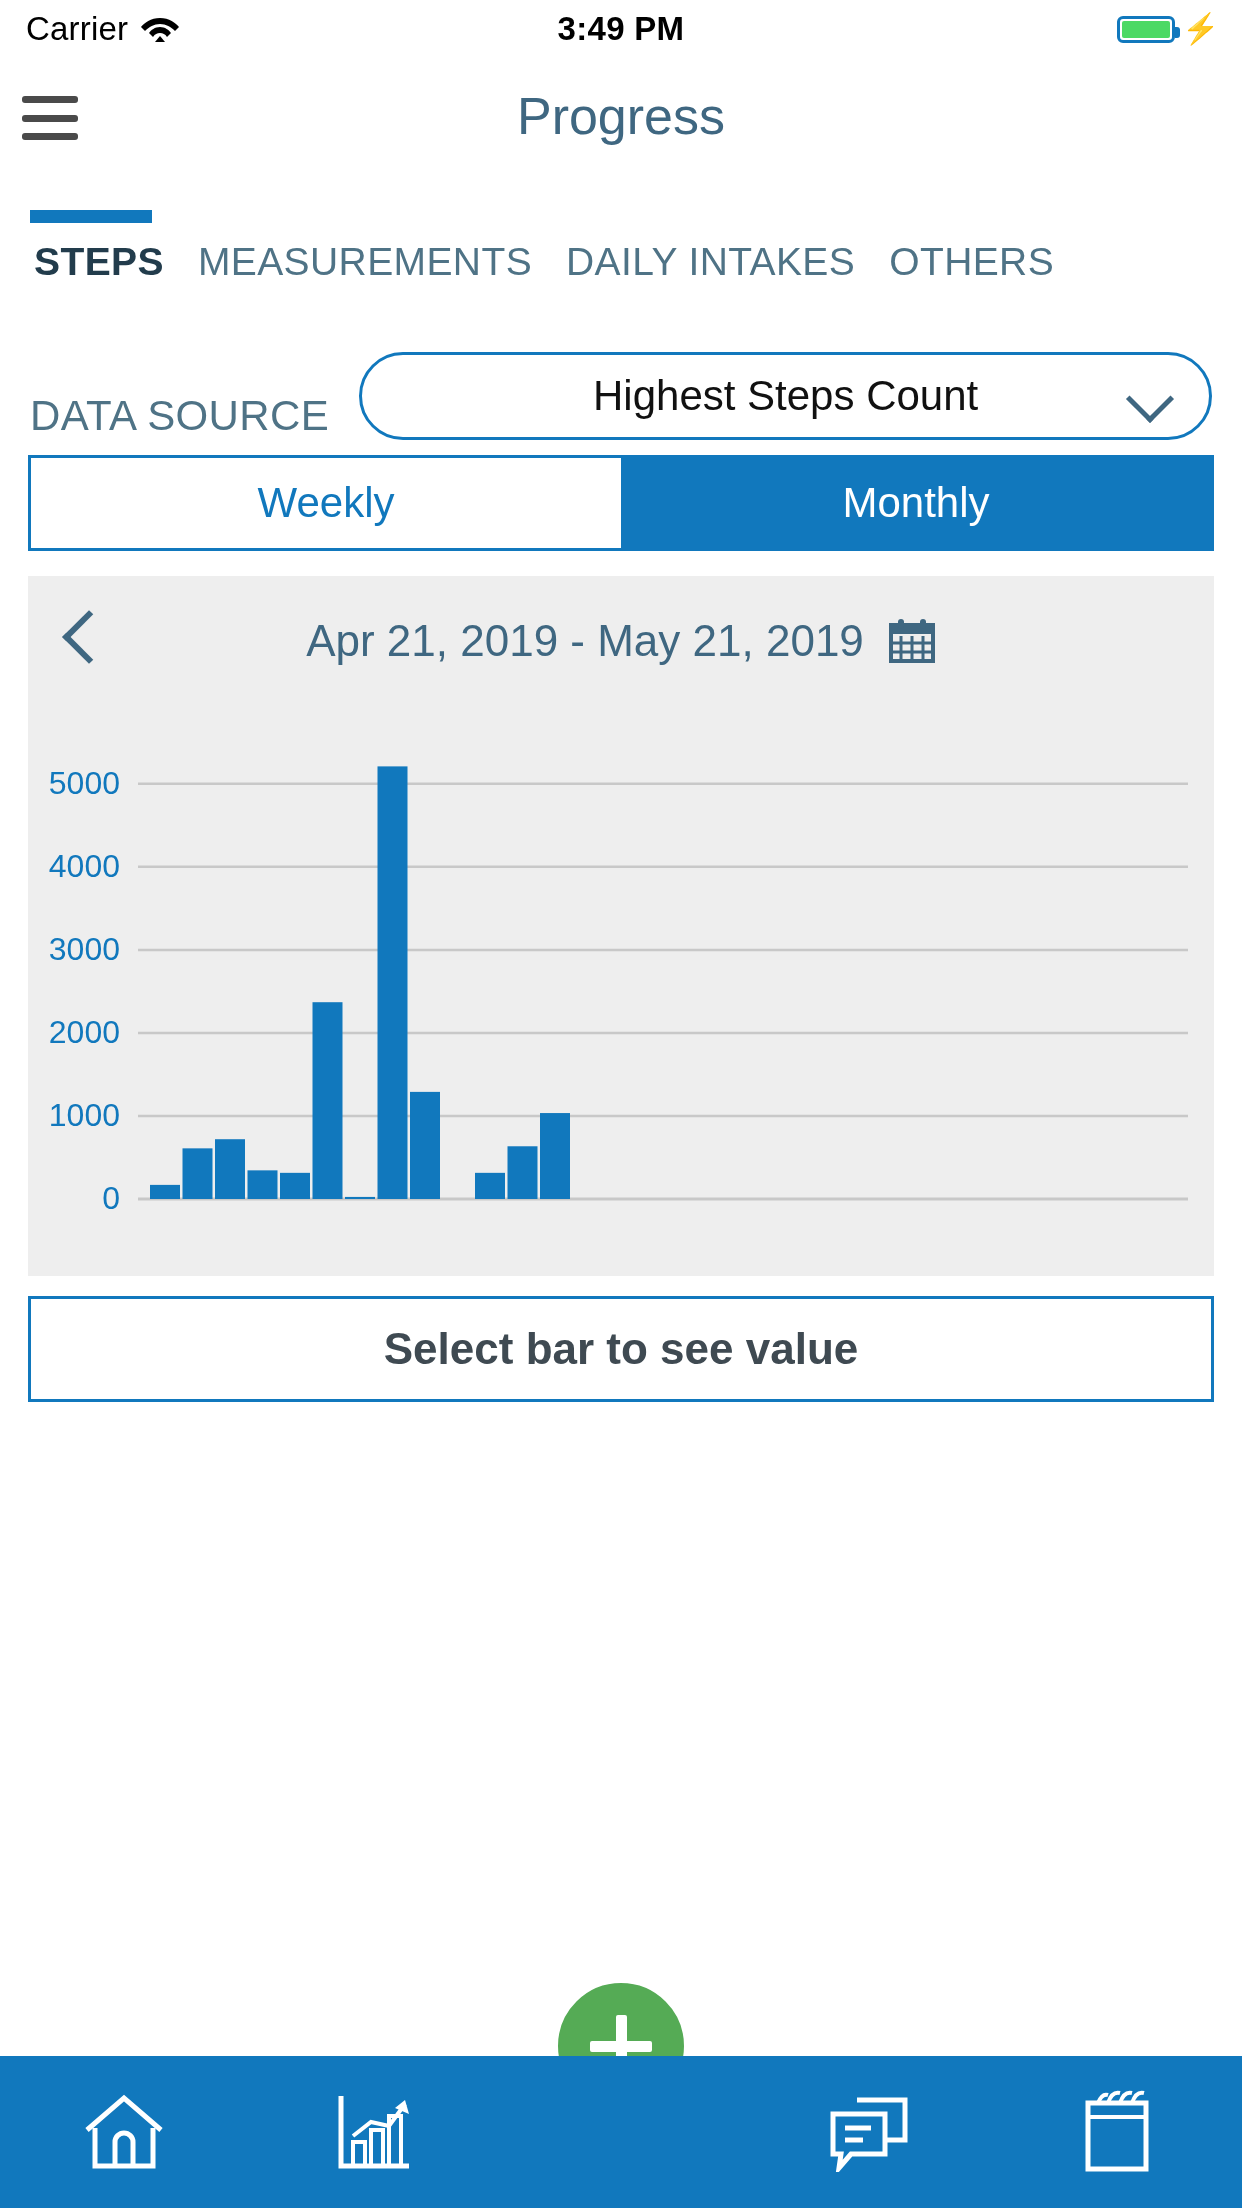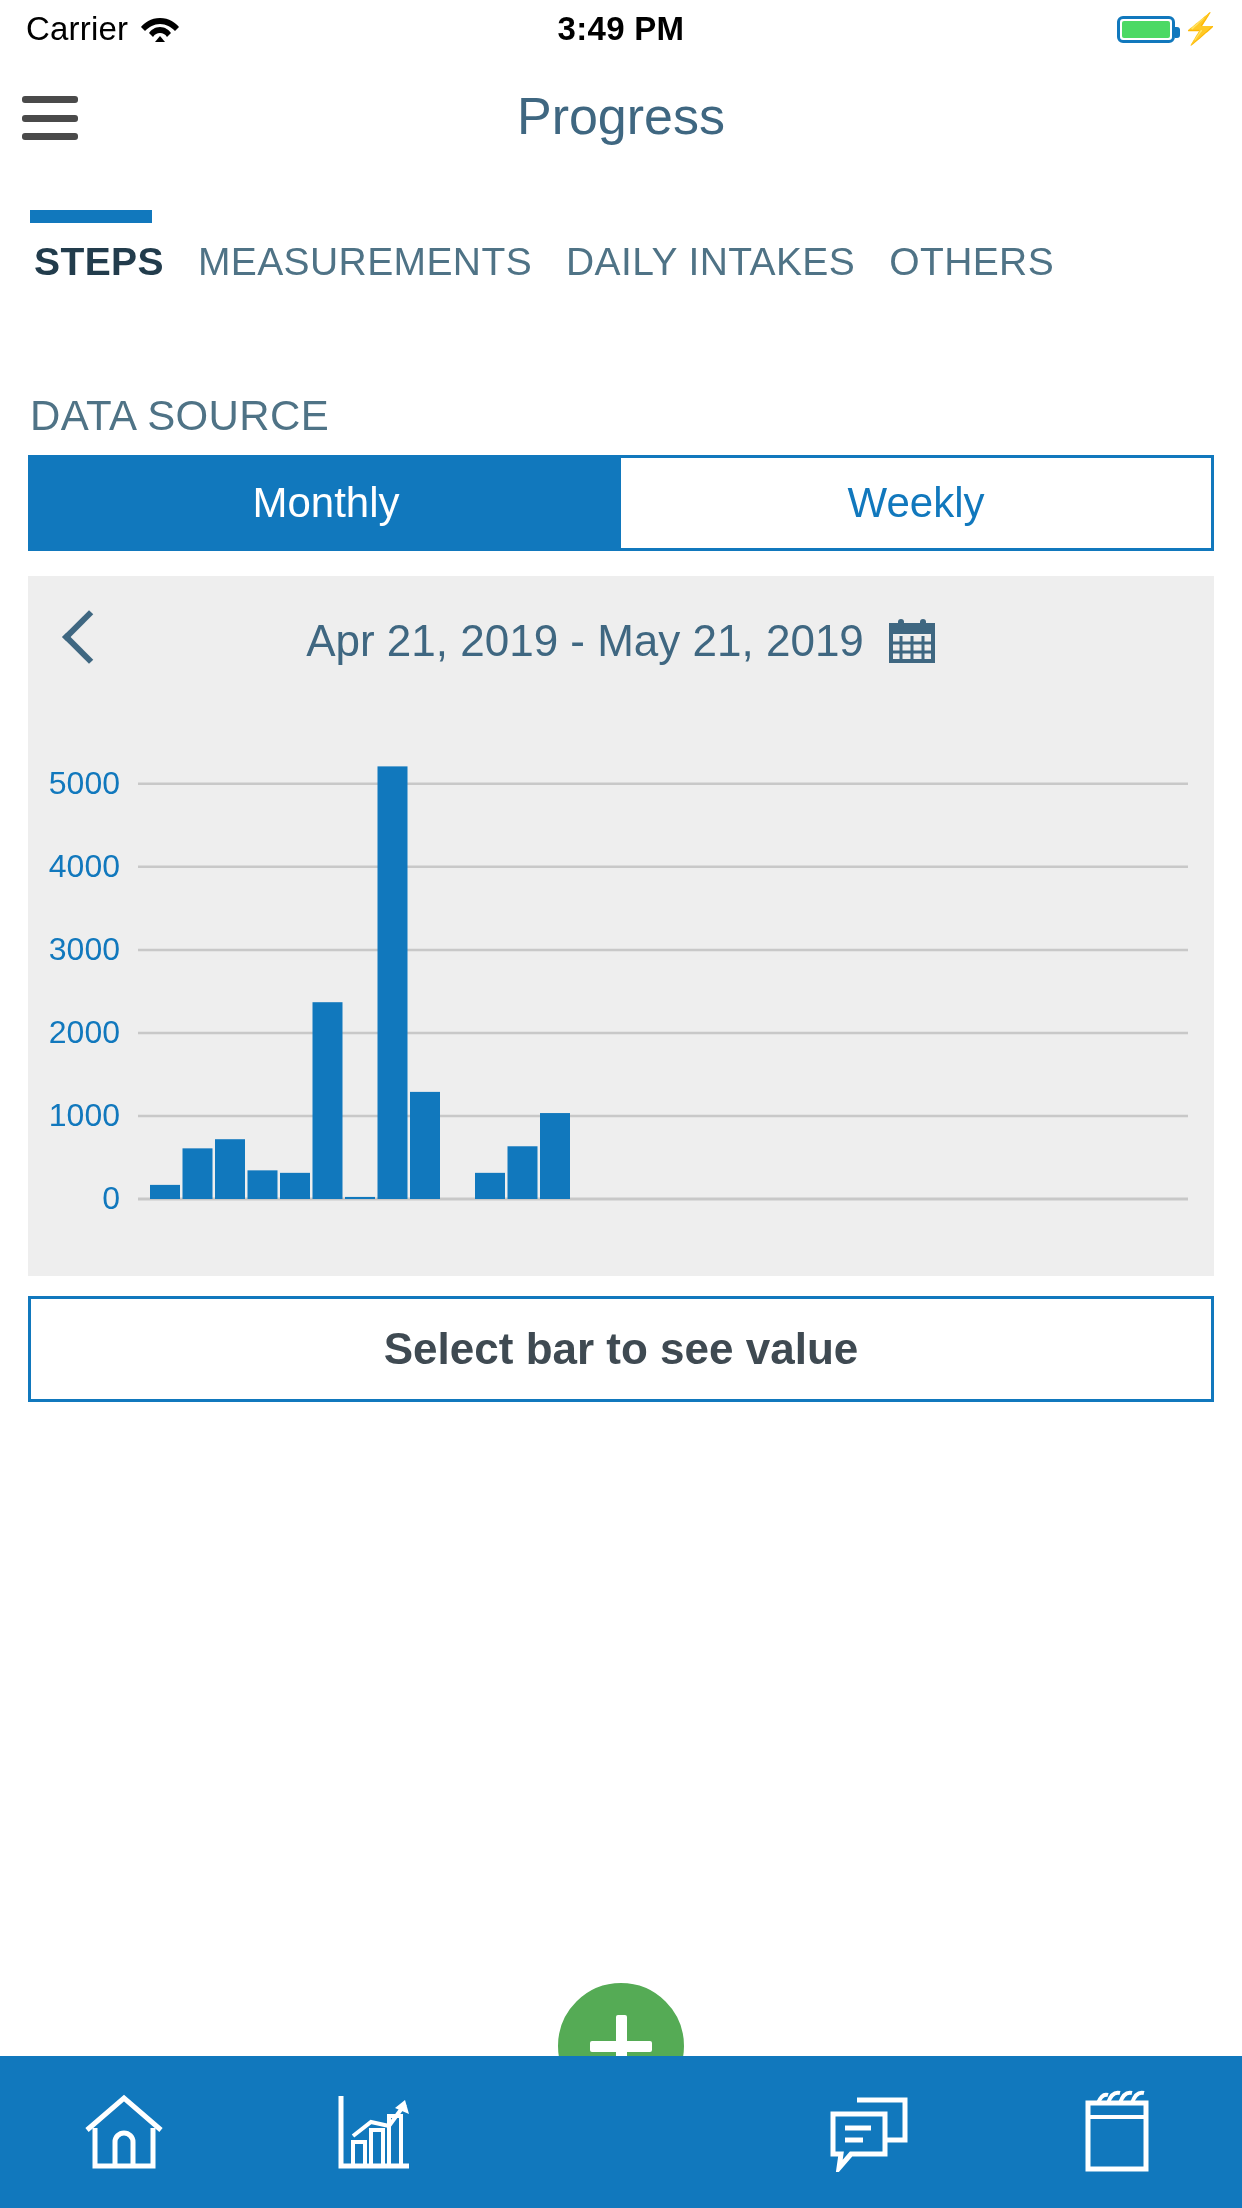--- a/index.html
+++ b/index.html
@@ -182,25 +182,29 @@
     <div class="tab-row">
       <div class="tab active">STEPS</div>
       <div class="tab">MEASUREMENTS</div>
       <div class="tab">DAILY INTAKES</div>
       <div class="tab">OTHERS</div>
     </div>
   </div>
 
   <div class="ds-row">
     <div class="ds-label">DATA SOURCE</div>
+    <div class="ds-select">
+      <span class="ds-value">Highest Steps Count</span>
+      <span class="chev-down"></span>
+    </div>
   </div>
 
   <div class="segmented">
+    <div class="seg">Weekly</div>
     <div class="seg active">Monthly</div>
-    <div class="seg">Weekly</div>
   </div>
 
   <div class="chart-card">
     <div class="range-row">
       <span class="chev-left"></span>
       <span class="range-text">Apr 21, 2019 - May 21, 2019</span>
       <span class="cal-icon">
         <svg width="48" height="46" viewBox="0 0 48 46">
           <rect x="3" y="7" width="42" height="36" fill="none" stroke="#3f6781" stroke-width="4"></rect>
           <rect x="3" y="7" width="42" height="9" fill="#3f6781"></rect>

